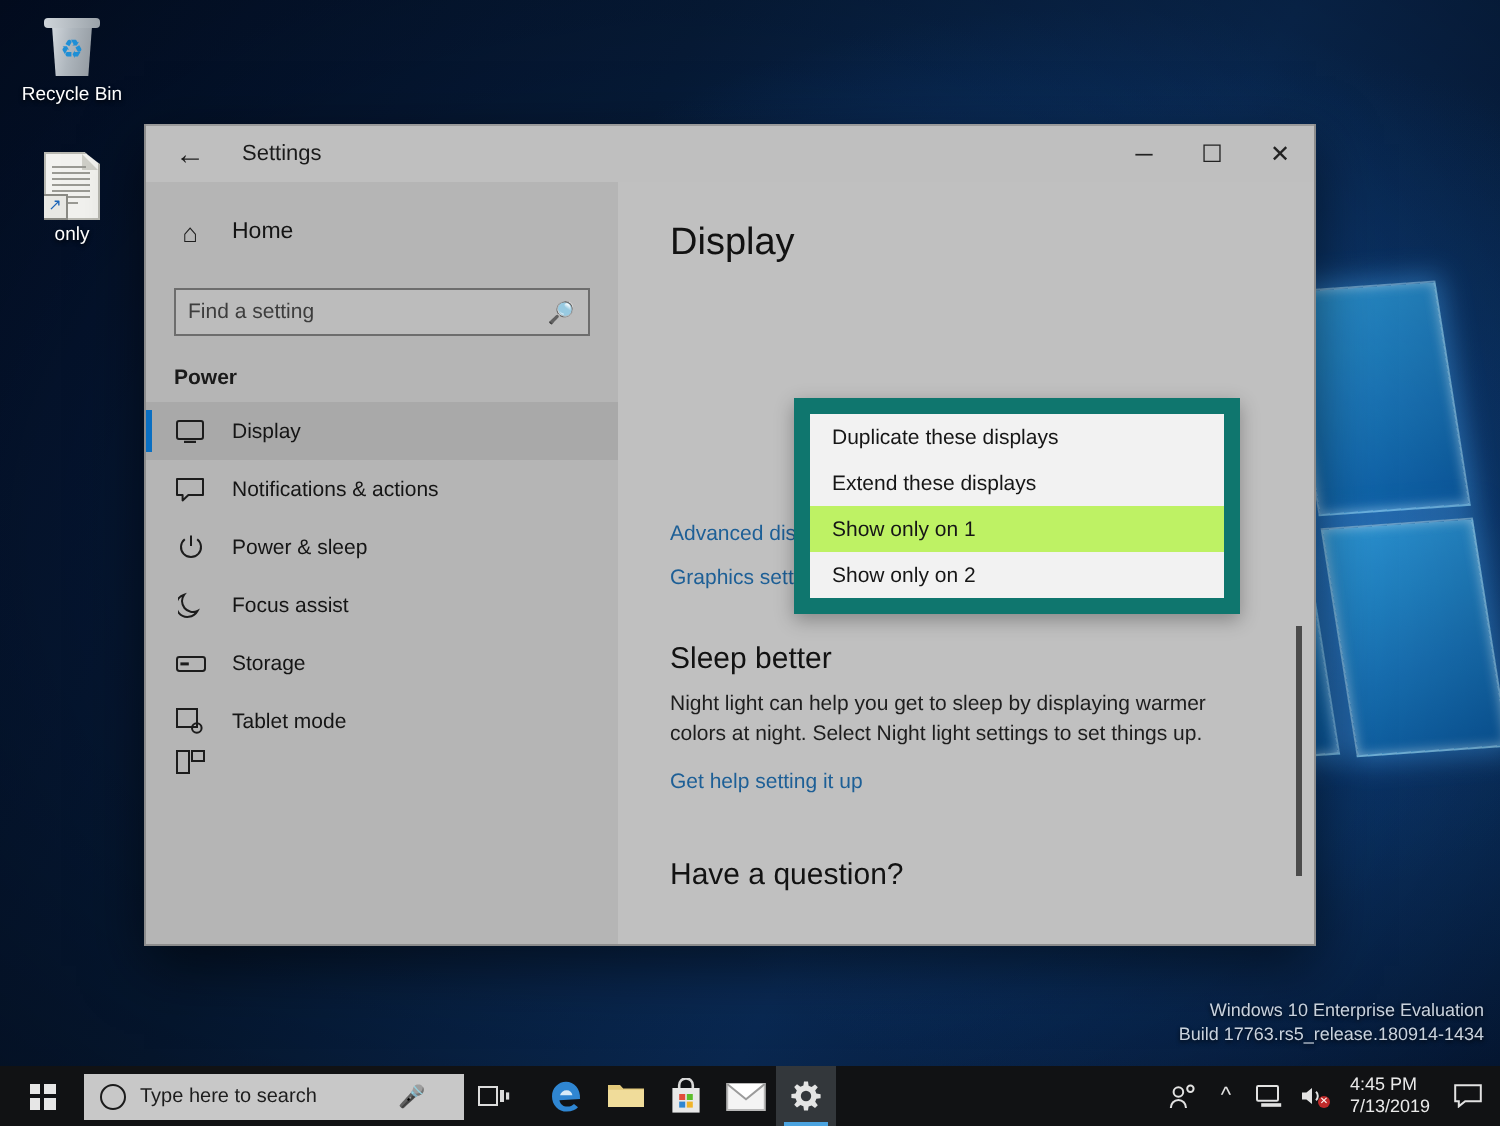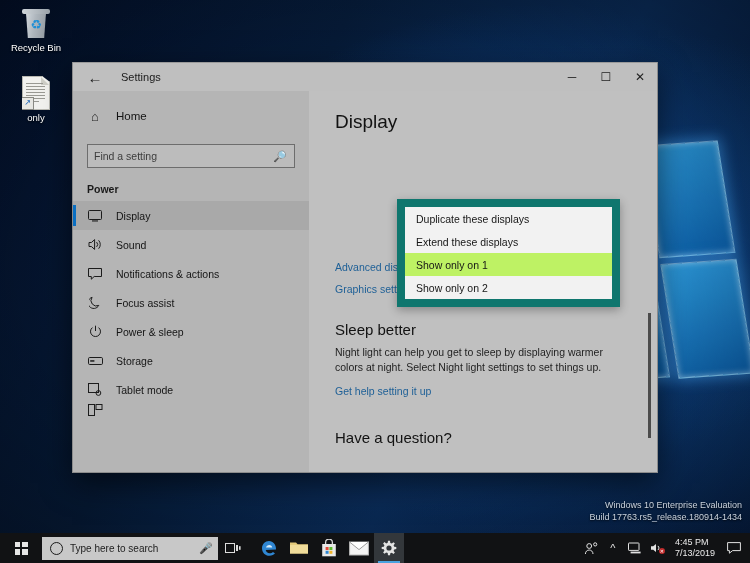--- a/index.html
+++ b/index.html
@@ -117,21 +117,21 @@
     color:#c9d2dd;font-size:9px;line-height:11.5px;text-shadow:0 1px 2px rgba(0,0,0,.8);}
 
   
   #taskbar{position:absolute;left:0;right:0;bottom:0;height:30px;background:#111214;
     display:flex;align-items:center;z-index:50;}
   .start{width:42px;height:30px;display:flex;align-items:center;justify-content:center;}
   .start .sq{width:13px;height:13px;display:grid;grid-template-columns:1fr 1fr;
     grid-template-rows:1fr 1fr;gap:1.6px;}
   .start .sq i{background:#e6e6e6;display:block;}
   .tsearch{width:163px;height:23px;background:#c8c8c8;display:flex;align-items:center;
-    padding:0 5px 0 8px;gap:7px;}
+    padding:0 19px 0 8px;gap:7px;}
   .tsearch .circ{width:11px;height:11px;border:1.6px solid #1b1b1b;border-radius:50%;flex:none;}
   .tsearch .ph{flex:1;font-size:10px;color:#1d1d1d;}
   .tsearch .mic{font-size:11px;color:#2a2a2a;}
   .tbtn{width:30px;height:30px;display:flex;align-items:center;justify-content:center;
     position:relative;}
   .tbtn.active{background:#33373b;}
   .tbtn.active::after{content:"";position:absolute;left:4px;right:4px;bottom:0;height:2px;
     background:#4aa3e0;}
   .tb-sep{width:6px;}
   .tray{margin-left:auto;display:flex;align-items:center;height:30px;padding-right:4px;gap:0;}
@@ -206,51 +206,42 @@
           <span class="ic">
             <svg width="14" height="12" viewBox="0 0 14 12">
                 <rect x="0.5" y="0.5" width="13" height="9" rx="1" fill="none" stroke="#1c1c1c"></rect>
                 <rect x="4" y="10.4" width="6" height="1.1" fill="#1c1c1c"></rect>
               </svg>
           </span>
           <span class="tx">Display</span>
         </div>
         <div class="nav-item">
           <span class="ic">
-            <svg width="15" height="13" viewBox="0 0 15 13">
-                <path d="M1 4.5h2.4L6.6 1.6v9.8L3.4 8.5H1z" fill="none" stroke="#1c1c1c" stroke-linejoin="round"></path>
-                <path d="M8.6 4.1a3.4 3.4 0 010 4.8M10.6 2.3a6.1 6.1 0 010 8.4" fill="none" stroke="#1c1c1c"></path>
-              </svg>
-          </span>
-          <span class="tx">Sound</span>
-        </div>
-        <div class="nav-item">
-          <span class="ic">
             <svg width="14" height="12" viewBox="0 0 14 12">
                 <path d="M.5.5h13v8H6.2L3.3 11.2V8.5H.5z" fill="none" stroke="#1c1c1c" stroke-linejoin="round"></path>
               </svg>
           </span>
           <span class="tx">Notifications &amp; actions</span>
-        </div>
-        <div class="nav-item">
-          <span class="ic">
-            <svg width="13" height="13" viewBox="0 0 13 13">
-                <path d="M9.8 9.4A5.4 5.4 0 013.1 1.3a5.7 5.7 0 106.7 8.1z" fill="none" stroke="#1c1c1c"></path>
-              </svg>
-          </span>
-          <span class="tx">Focus assist</span>
         </div>
         <div class="nav-item">
           <span class="ic">
             <svg width="13" height="13" viewBox="0 0 13 13">
                 <path d="M3.4 2.6a5 5 0 106.2 0" fill="none" stroke="#1c1c1c"></path>
                 <path d="M6.5.7v5.3" fill="none" stroke="#1c1c1c"></path>
               </svg>
           </span>
           <span class="tx">Power &amp; sleep</span>
+        </div>
+        <div class="nav-item">
+          <span class="ic">
+            <svg width="13" height="13" viewBox="0 0 13 13">
+                <path d="M9.8 9.4A5.4 5.4 0 013.1 1.3a5.7 5.7 0 106.7 8.1z" fill="none" stroke="#1c1c1c"></path>
+              </svg>
+          </span>
+          <span class="tx">Focus assist</span>
         </div>
         <div class="nav-item">
           <span class="ic">
             <svg width="15" height="8" viewBox="0 0 15 8">
                 <rect x="0.5" y="0.5" width="14" height="7" rx="1.2" fill="none" stroke="#1c1c1c"></rect>
                 <rect x="2.2" y="3.2" width="4.2" height="1.5" fill="#1c1c1c"></rect>
               </svg>
           </span>
           <span class="tx">Storage</span>
         </div>

